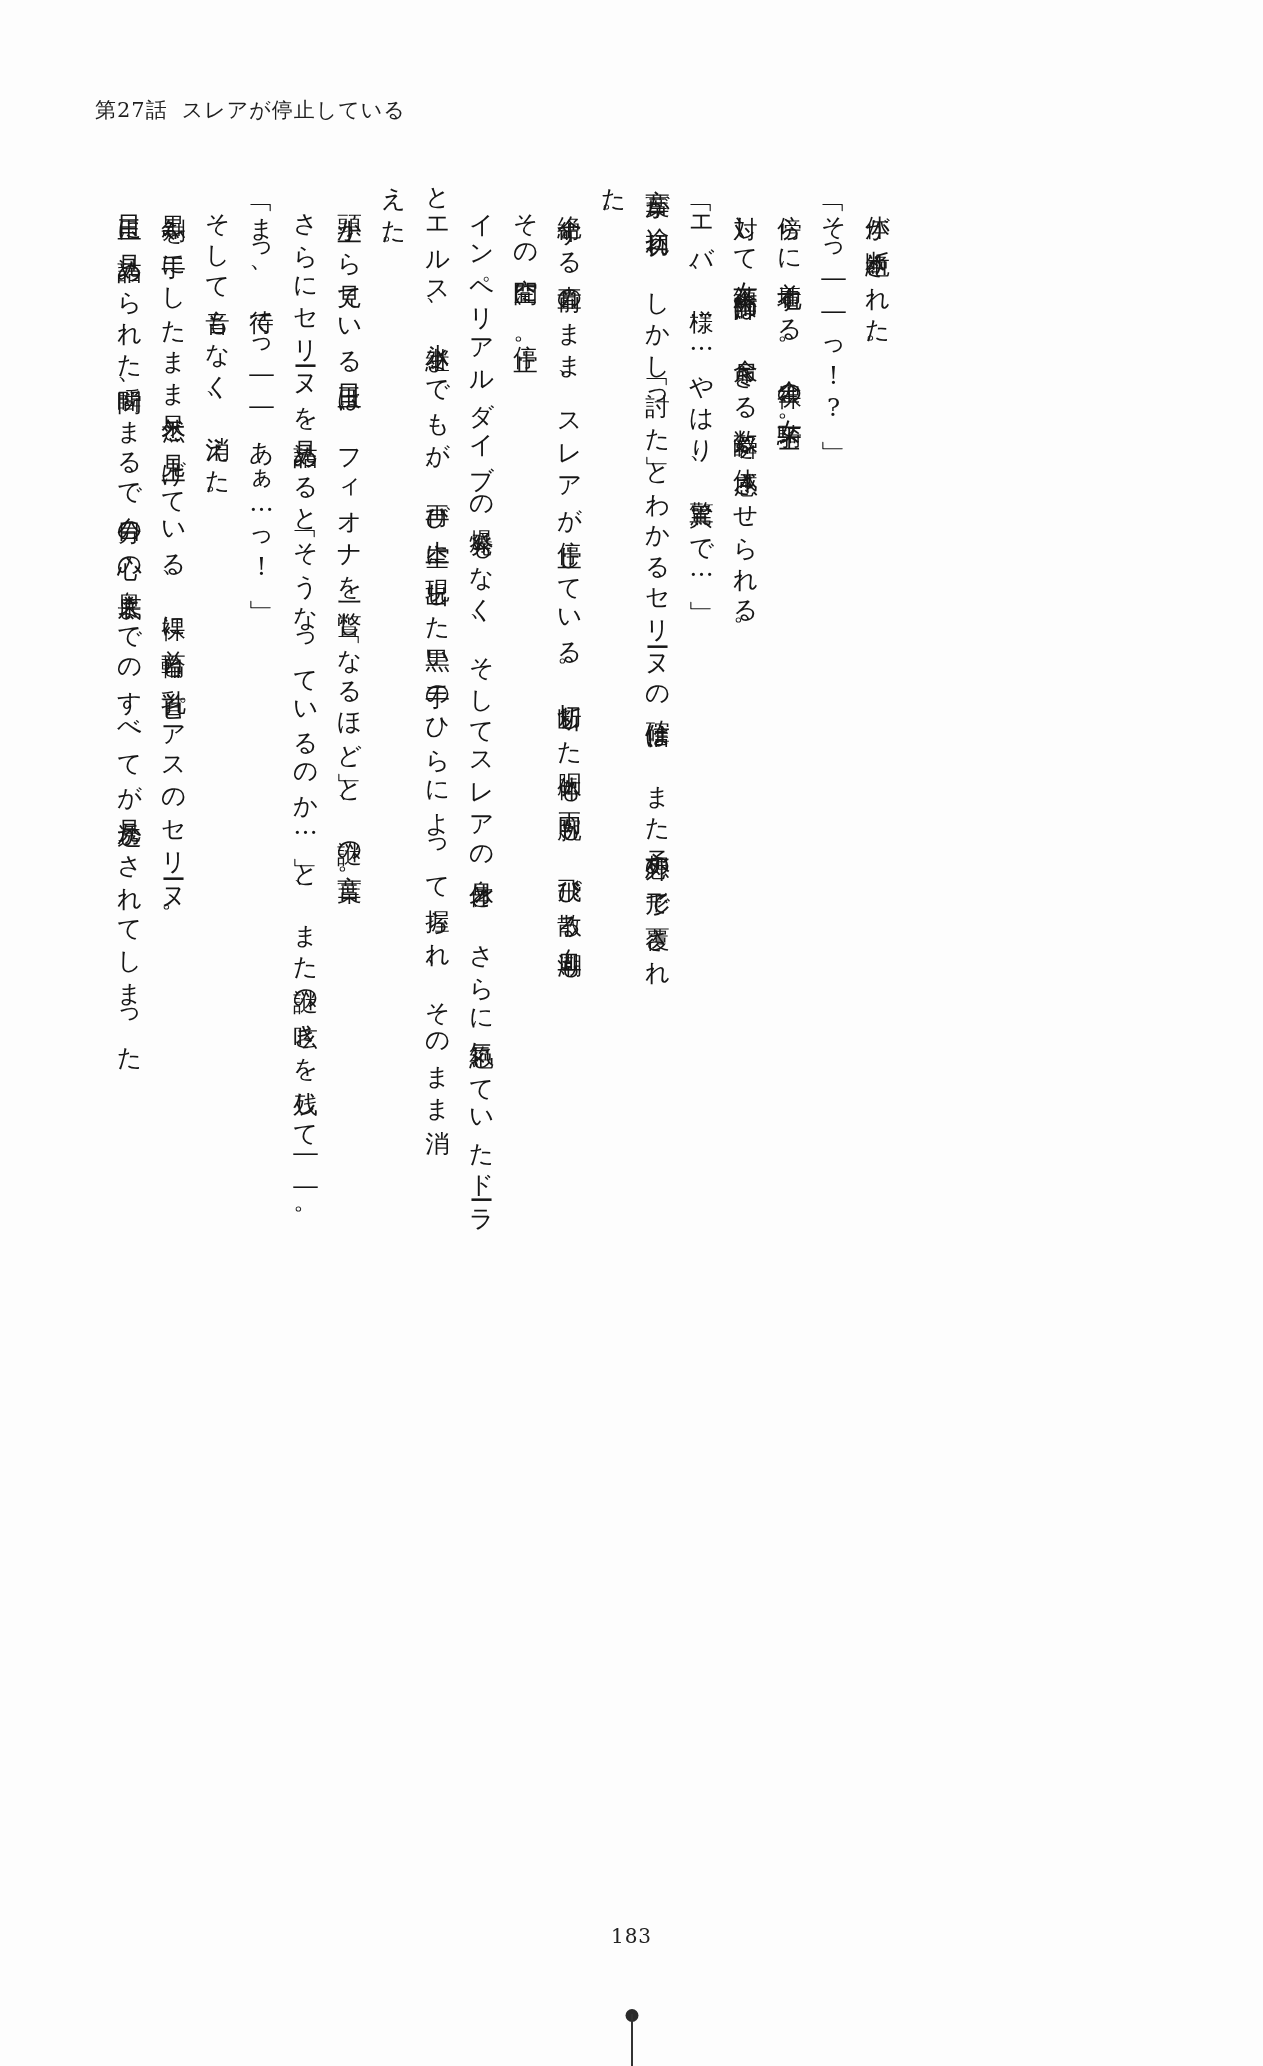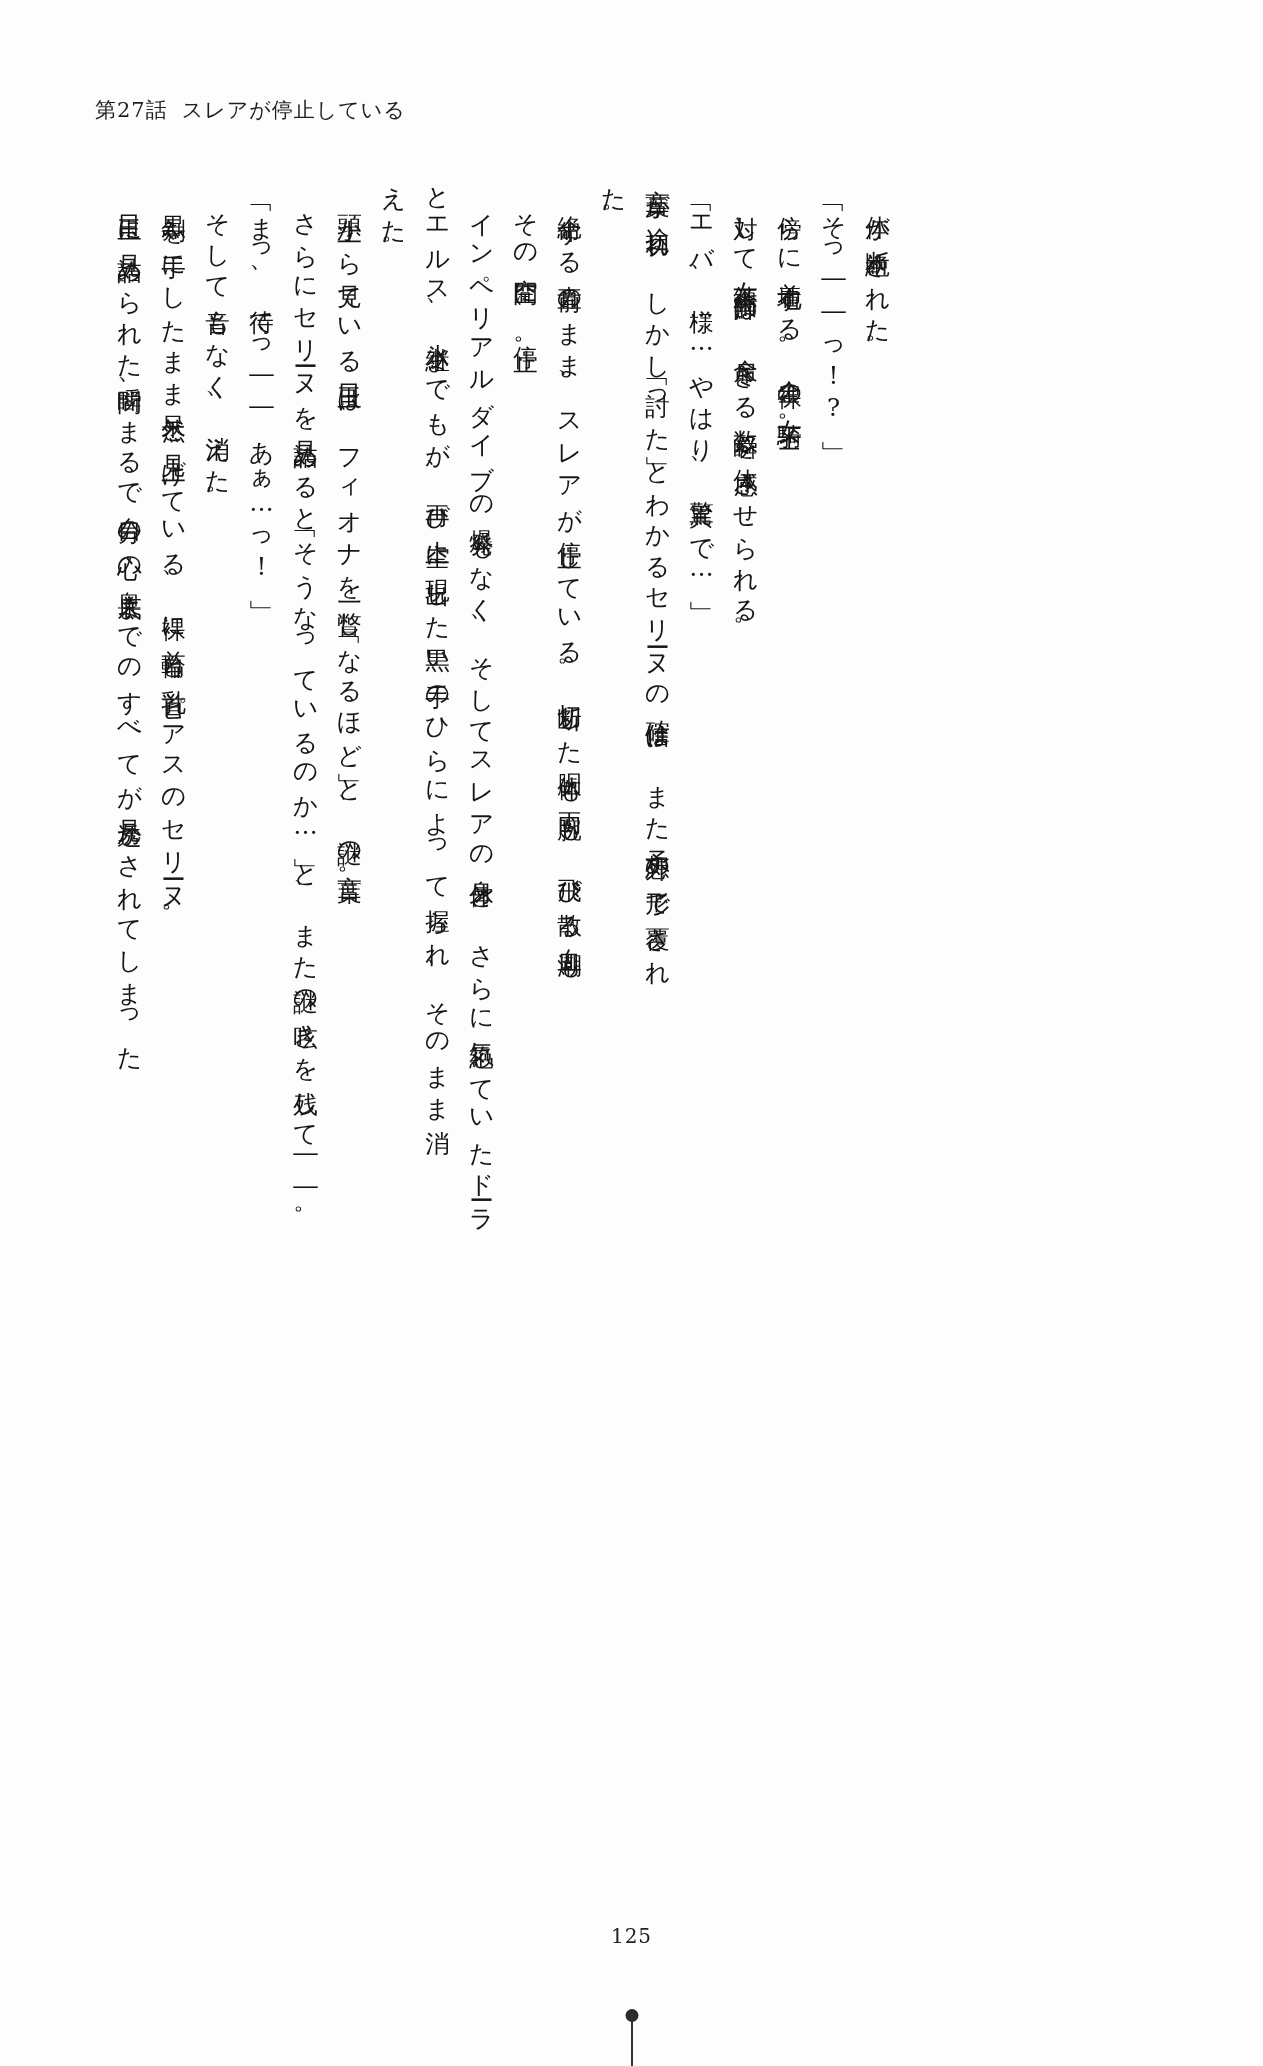--- a/index.html
+++ b/index.html
@@ -126,18 +126,18 @@
       <div class="vline indent-1">絶命する直前のまま、スレアが停止している。切断した胴体も両腕も、飛び散る血潮も、</div>
       <div class="vline">た。</div>
       <div class="vline">言葉が途切れ、しかし「討った」とわかるセリーヌの確信は、また予想外の形で覆され</div>
       <div class="vline indent-1">「エバ、様……やはり、驚異…で…」</div>
       <div class="vline indent-1">対して女錬金術師は、命尽きる数瞬を体感させられる。</div>
       <div class="vline indent-1">傍らに着地する。全裸の女騎士。</div>
       <div class="vline indent-1">「そっ――っ!?」</div>
       <div class="vline indent-1">体が断絶された。</div>
     </div>
 
-  <div class="page-number">125</div>
+  <div class="page-number">183</div>
 
   <div class="spine-dot"></div>
   <div class="spine-mark"></div>
 
 </div>
 
 </body></html>

